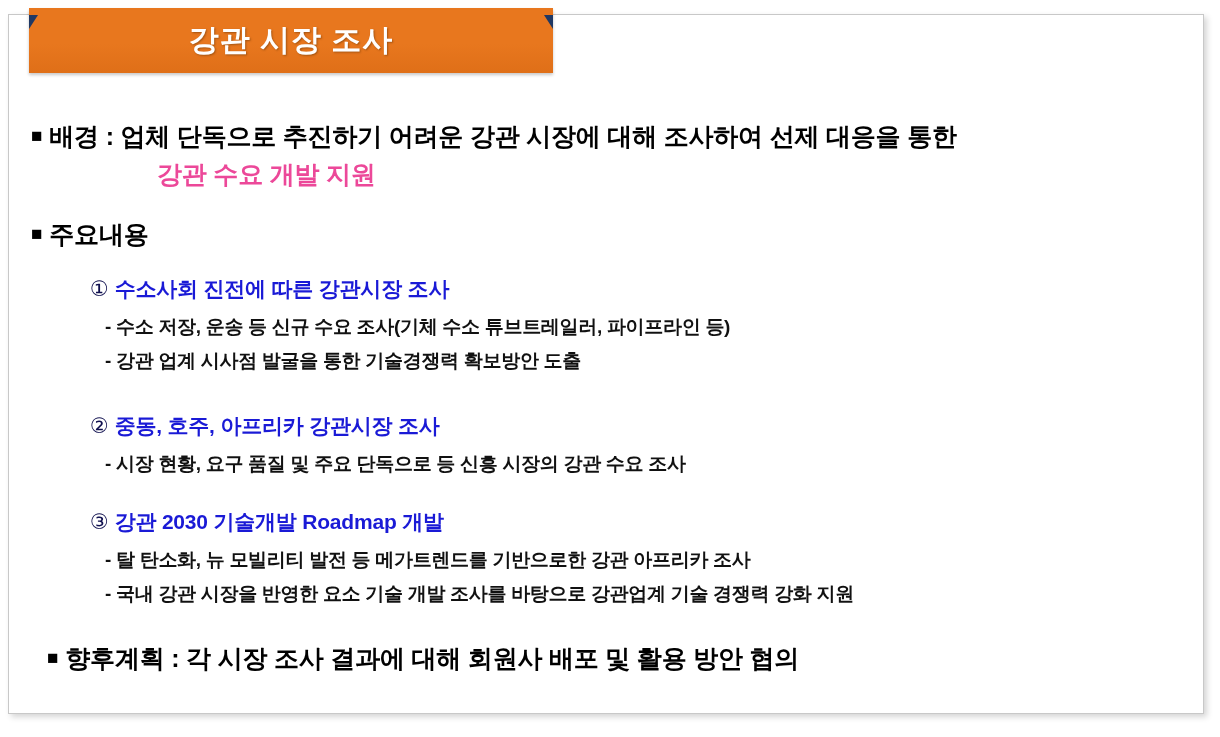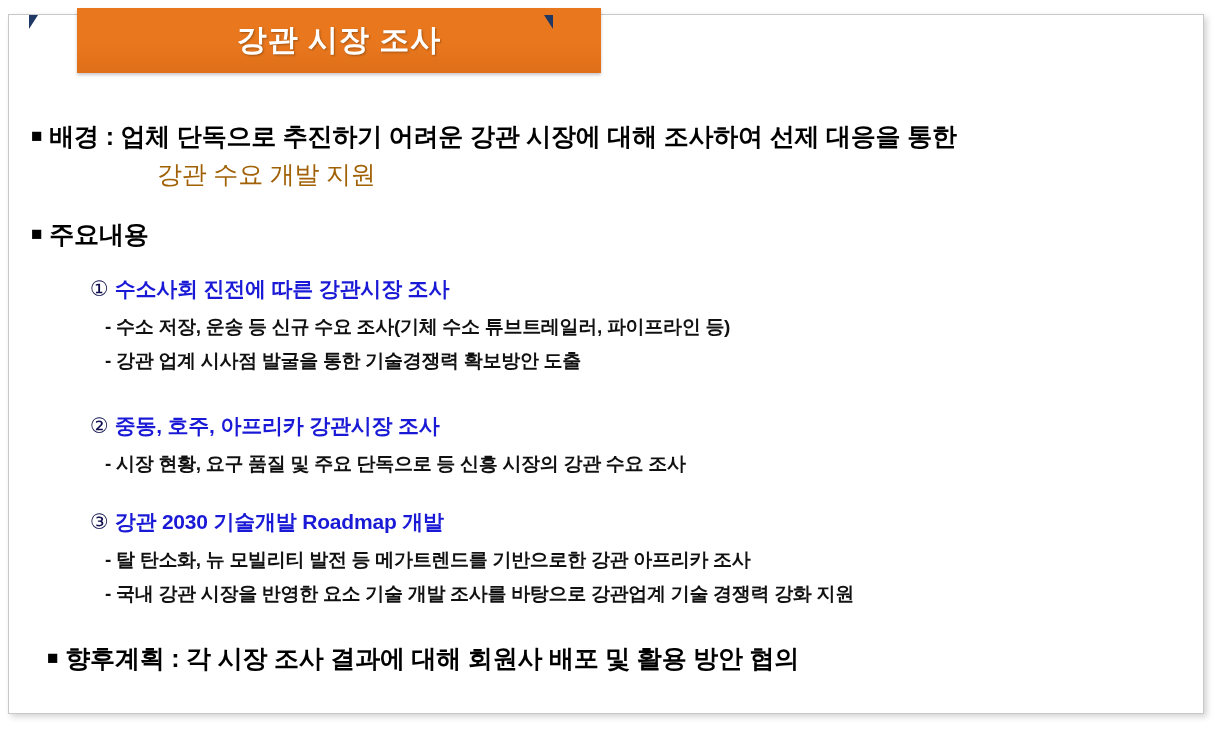--- a/index.html
+++ b/index.html
@@ -35,21 +35,20 @@
     height: 65px;
   }
   #title-banner {
     position: absolute;
     left: 8px;
     top: 0px;
     width: 524px;
     height: 65px;
     background: linear-gradient(to bottom, #e8771e 0%, #e8771e 55%, #df6f18 100%);
     box-shadow: 0 2px 3px rgba(0,0,0,0.22);
-    margin-left: 48px;
   }
   #title-text {
     position: absolute;
     left: 0;
     top: 0;
     width: 100%;
     height: 65px;
     line-height: 64px;
     text-align: center;
     color: #ffffff;
@@ -99,22 +98,22 @@
     text-align: right;
   }
   .sq {
     font-size: 19px;
     vertical-align: 3px;
     margin-right: 7px;
     color: #000000;
   }
   .lvl1-cont {
     font-size: 25px;
-    font-weight: normal;
-    color: #a16207;
+    font-weight: bold;
+    color: #ec4899;
     letter-spacing: -0.2px;
   }
 
   
   .lvl2 {
     font-size: 21px;
     font-weight: bold;
     color: #1a1ad6;
     letter-spacing: -0.2px;
     margin-left: 9px;

